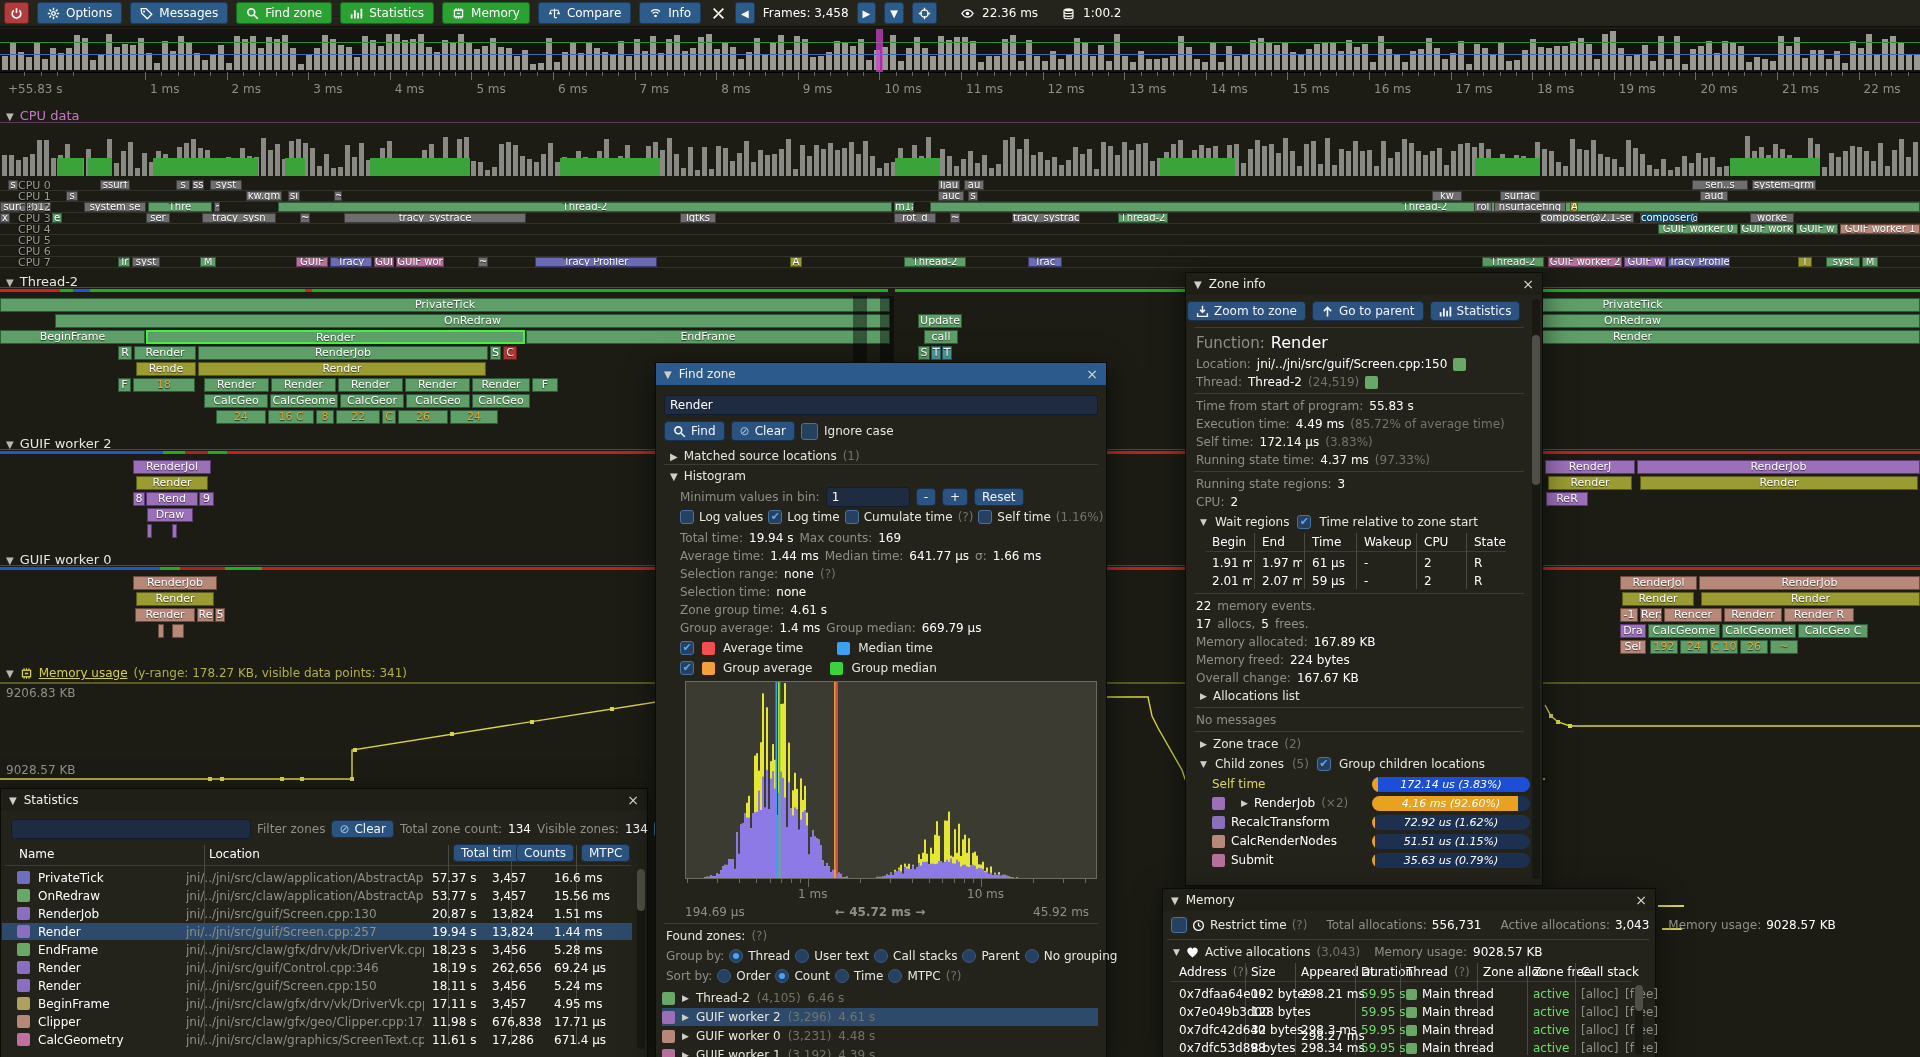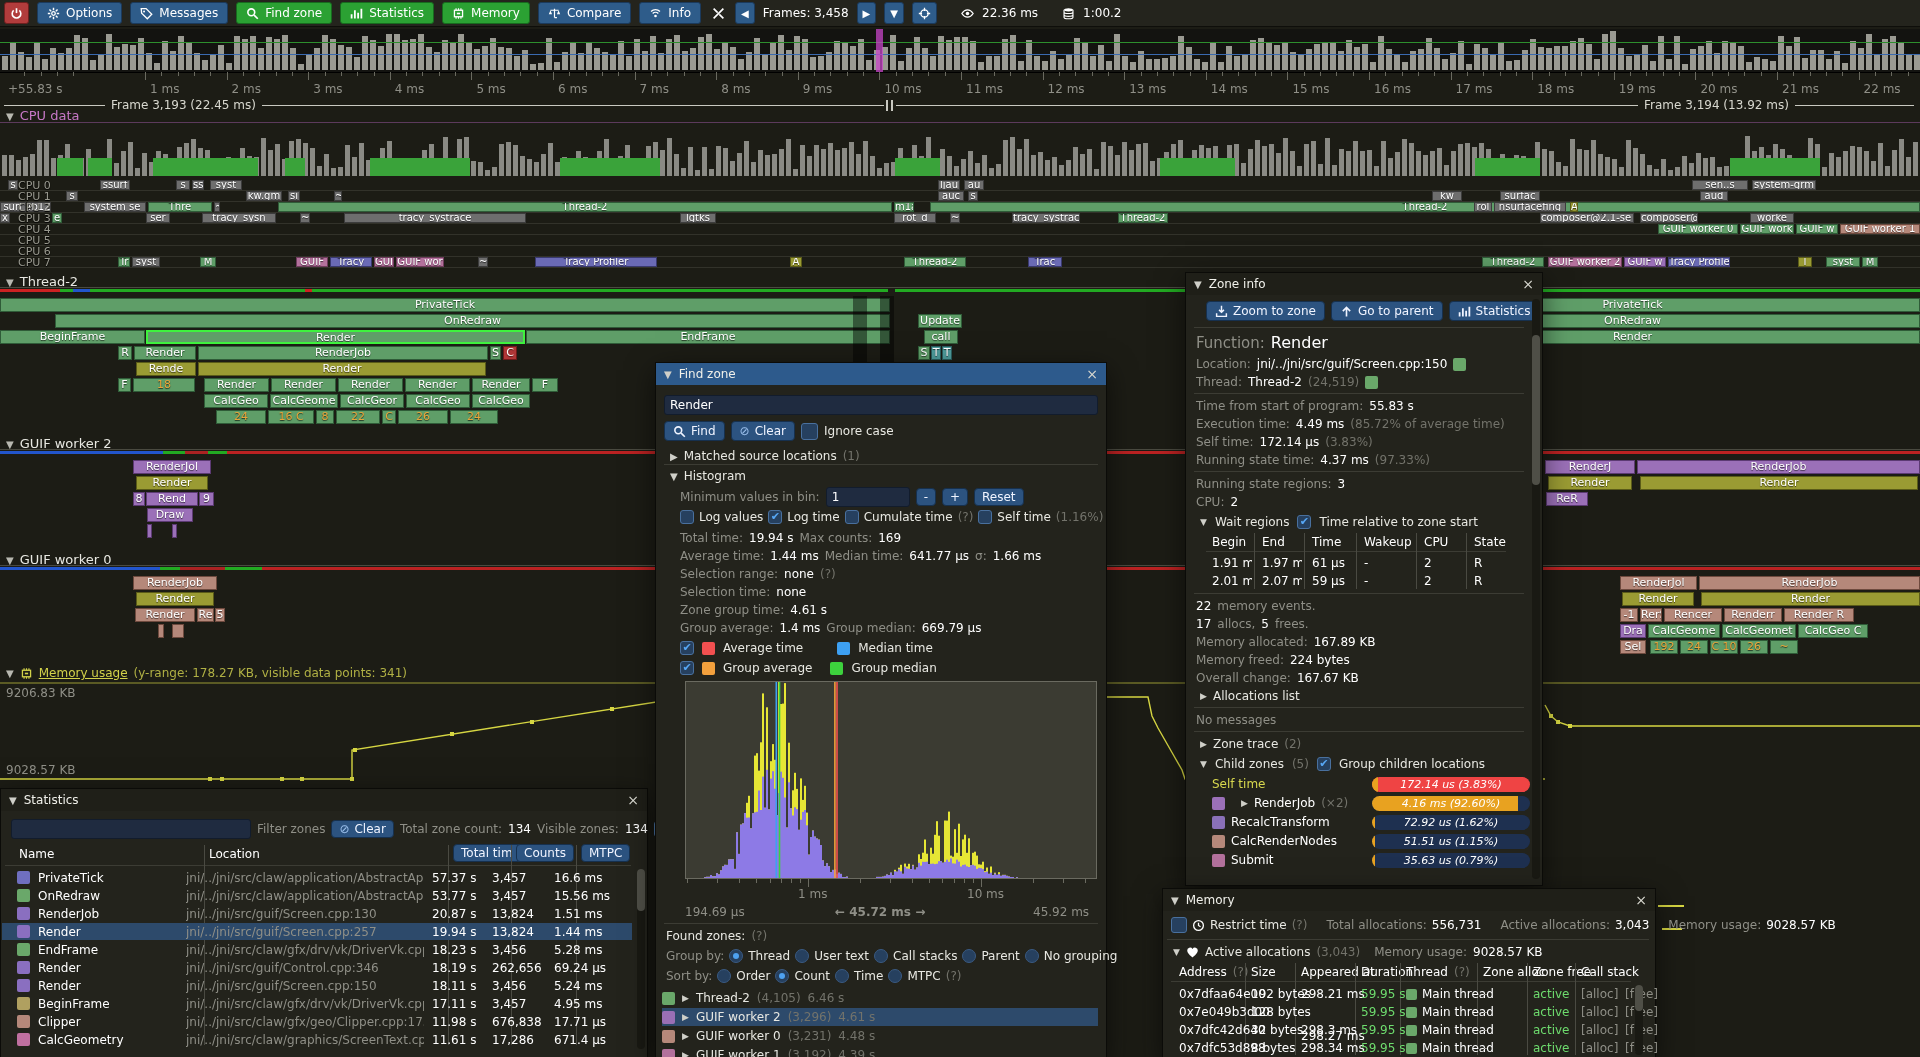--- a/index.html
+++ b/index.html
@@ -559,28 +559,20 @@
       <div class="tick" style="left:1793.3px;height:4px;"></div>
       <div class="tick" style="left:1809.6px;height:4px;"></div>
       <div class="tick" style="left:1826.0px;height:4px;"></div>
       <div class="tick" style="left:1842.3px;height:4px;"></div>
       <div class="ticklbl" style="left:1782px;">21 ms</div>
       <div class="tick" style="left:1858.6px;height:8px;"></div>
       <div class="tick" style="left:1874.9px;height:4px;"></div>
       <div class="tick" style="left:1891.2px;height:4px;"></div>
       <div class="tick" style="left:1907.6px;height:4px;"></div>
       <div class="ticklbl" style="left:1863.6px;">22 ms</div>
-    </div>
-  <div id="framesrow">
-      <div class="frameline" style="left:4px;width:880px;"></div>
-    <div class="framelbl" style="left:105px;">Frame 3,193 (22.45 ms)</div>
-    <div class="abs" style="left:886px;top:2px;width:2px;height:11px;background:#c8c8c0;"></div>
-    <div class="abs" style="left:891px;top:2px;width:2px;height:11px;background:#c8c8c0;"></div>
-    <div class="frameline" style="left:896px;width:1018px;"></div>
-    <div class="framelbl" style="left:1638px;">Frame 3,194 (13.92 ms)</div>
     </div>
   <div id="timeline">
       <div class="secHead" style="left:6px;top:108px;color:#c678c6;"><span class="tri">▼</span><span>CPU data</span></div>
       <div class="secLine" style="top:122px;background:#5c3a5c;"></div>
       <div class="abs" style="left:2px;top:155px;width:5px;height:21px;background:#8a8a84;"></div>
       <div class="abs" style="left:9px;top:155px;width:5px;height:21px;background:#8a8a84;"></div>
       <div class="abs" style="left:16px;top:160px;width:5px;height:16px;background:#8a8a84;"></div>
       <div class="abs" style="left:23px;top:157px;width:5px;height:19px;background:#8a8a84;"></div>
       <div class="abs" style="left:30px;top:154px;width:5px;height:22px;background:#8a8a84;"></div>
       <div class="abs" style="left:37px;top:140px;width:5px;height:36px;background:#8a8a84;"></div>
@@ -903,21 +895,21 @@
       <div class="zone" style="left:146px;top:213px;width:24px;height:10px;line-height:8px;font-size:10px;background:#6e6e6e;border-color:#3c3c3c;color:#fff;">ser</div>
       <div class="zone" style="left:202px;top:213px;width:74px;height:10px;line-height:8px;font-size:10px;background:#6e6e6e;border-color:#3c3c3c;color:#fff;">tracy_sysn</div>
       <div class="zone" style="left:300px;top:213px;width:10px;height:10px;line-height:8px;font-size:10px;background:#6e6e6e;border-color:#3c3c3c;color:#fff;">~</div>
       <div class="zone" style="left:344px;top:213px;width:182px;height:10px;line-height:8px;font-size:10px;background:#6e6e6e;border-color:#3c3c3c;color:#fff;">tracy_systrace</div>
       <div class="zone" style="left:680px;top:213px;width:36px;height:10px;line-height:8px;font-size:10px;background:#6e6e6e;border-color:#3c3c3c;color:#fff;">lgtks</div>
       <div class="zone" style="left:894px;top:213px;width:42px;height:10px;line-height:8px;font-size:10px;background:#6e6e6e;border-color:#3c3c3c;color:#fff;">rot_d</div>
       <div class="zone" style="left:950px;top:213px;width:10px;height:10px;line-height:8px;font-size:10px;background:#6e6e6e;border-color:#3c3c3c;color:#fff;">~</div>
       <div class="zone" style="left:1012px;top:213px;width:68px;height:10px;line-height:8px;font-size:10px;background:#6e6e6e;border-color:#3c3c3c;color:#fff;">tracy_systrace</div>
       <div class="zone" style="left:1118px;top:213px;width:50px;height:10px;line-height:8px;font-size:10px;background:#5f9e68;border-color:#2f5c38;color:#fff;">Thread-2</div>
       <div class="zone" style="left:1540px;top:213px;width:94px;height:10px;line-height:8px;font-size:10px;background:#6e6e6e;border-color:#3c3c3c;color:#fff;">composer@2.1-se (HW</div>
-      <div class="zone" style="left:1640px;top:213px;width:58px;height:10px;line-height:8px;font-size:10px;background:#737373;border-color:#3c3c3c;color:#fff;">composer@</div>
+      <div class="zone" style="left:1640px;top:213px;width:58px;height:10px;line-height:8px;font-size:10px;background:#0c4a6e;border-color:#3c3c3c;color:#fff;">composer@</div>
       <div class="zone" style="left:1750px;top:213px;width:44px;height:10px;line-height:8px;font-size:10px;background:#6e6e6e;border-color:#3c3c3c;color:#fff;">worke</div>
       <div class="cpuLbl" style="left:18px;top:212px;">CPU 3</div>
       <div class="cpuRowLine" style="top:234px;"></div>
       <div class="zone" style="left:1658px;top:224px;width:80px;height:10px;line-height:8px;font-size:10px;background:#5f9e68;border-color:#2f5c38;color:#fff;">GUIF worker 0</div>
       <div class="zone" style="left:1740px;top:224px;width:54px;height:10px;line-height:8px;font-size:10px;background:#5f9e68;border-color:#2f5c38;color:#fff;">GUIF work</div>
       <div class="zone" style="left:1796px;top:224px;width:42px;height:10px;line-height:8px;font-size:10px;background:#5f9e68;border-color:#2f5c38;color:#fff;">GUIF w</div>
       <div class="zone" style="left:1840px;top:224px;width:80px;height:10px;line-height:8px;font-size:10px;background:#b5887a;border-color:#6e4a3e;color:#fff;">GUIF worker 1</div>
       <div class="cpuLbl" style="left:18px;top:223px;">CPU 4</div>
       <div class="cpuRowLine" style="top:245px;"></div>
       <div class="cpuLbl" style="left:18px;top:234px;">CPU 5</div>
@@ -1694,21 +1686,21 @@
       <span class="dim">(3,192)</span>
       <span class="dim">4.39 s</span>
     </div>
     </div>
   <div id="win-zone" class="win" style="left:1185px;top:272px;width:356px;height:612px;z-index:7;">
       <div class="title">
         <span class="tri">▼</span>
         <span>Zone info</span>
         <span class="x">×</span>
       </div>
-      <div class="row" style="left:20px;top:28px;">
+      <div class="row" style="left:1px;top:28px;">
         <span class="btn">
           <span class="ico">
             <svg viewBox="0 0 16 16">
               <path d="M8 1v8M5 6l3 3 3-3" stroke="currentColor" stroke-width="1.8" fill="none"></path>
               <path d="M2 10v4h12v-4" stroke="currentColor" stroke-width="1.8" fill="none"></path>
             </svg>
           </span>
           <span>Zoom to zone</span>
         </span>
         <span class="btn">
@@ -1880,21 +1872,21 @@
       <div class="row" style="left:14px;top:484px;gap:8px;">
         <span class="tri" style="font-size:9px;color:#cfcfc8;">▼</span>
         <span>Child zones</span>
         <span class="dim">(5)</span>
         <span class="chk">✔</span>
         <span>Group children locations</span>
       </div>
       <div class="row" style="left:26px;top:504px;">
         <span class="yel">Self time</span>
       </div>
-      <div class="abs" style="left:186px;top:504px;width:158px;height:15px;background:#ef4444;border-radius:8px;overflow:hidden;">
+      <div class="abs" style="left:186px;top:504px;width:158px;height:15px;background:#1d4ed8;border-radius:8px;overflow:hidden;">
         <div class="abs" style="left:0;top:0;height:15px;width:6px;background:#e8a220;"></div>
         <div class="abs" style="left:0;top:0;width:158px;text-align:center;font-size:11px;line-height:15px;color:#fff;font-style:italic;">172.14 us (3.83%)</div>
       </div>
       <div class="row" style="left:26px;top:523px;">
         <span class="sq" style="background:#9b70b8"></span>
         <span class="tri" style="font-size:9px;color:#cfcfc8;margin-left:10px;">▶</span>
         <span class="val">RenderJob</span>
         <span class="dim">(×2)</span>
       </div>
       <div class="abs" style="left:186px;top:523px;width:158px;height:15px;background:#1e3050;border-radius:8px;overflow:hidden;">

